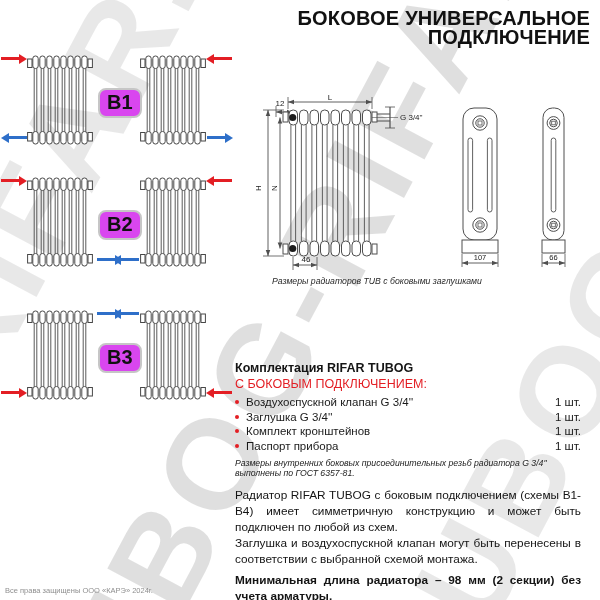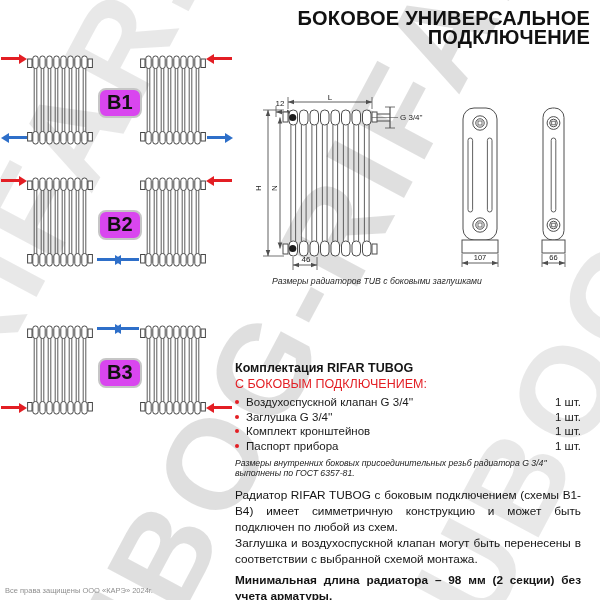--- a/index.html
+++ b/index.html
@@ -25,21 +25,21 @@
   .wm.t3{opacity:.085;transform:translateX(300px);}
 
   .content{position:absolute;inset:0;z-index:1;}
 
   
   #title{position:absolute;top:9px;right:10px;text-align:right;
          font-size:20px;line-height:19px;font-weight:700;letter-spacing:.2px;color:#111;}
 
   
   .scheme-row{position:absolute;left:0;width:240px;height:92px;}
-  .row-b1{top:55px;} .row-b2{top:177px;} .row-b3{top:325px;text-decoration:underline;} .row-b4{top:443px;}
+  .row-b1{top:55px;} .row-b2{top:177px;} .row-b3{top:310px;text-decoration:underline;} .row-b4{top:443px;}
   .rad{position:absolute;top:0;width:66px;height:90px;}
   .rad.left{left:27px;} .rad.right{left:140px;}
   .scheme-label{position:absolute;left:98px;top:33px;background:#d946ef;border:2px solid #c6c6c6;
         border-radius:8px;padding:1px 7px 2px;font-size:20px;font-weight:bold;color:#111;}
   .arr{position:absolute;width:18px;height:3px;background:var(--c);}
   .arr.red{--c:var(--inlet);} .arr.blue{--c:var(--outlet);}
   .arr.r::after{content:'';position:absolute;right:-8px;top:-3.5px;width:0;height:0;
         border:5px solid transparent;border-right:0;border-left:8px solid var(--c);}
   .arr.l::after{content:'';position:absolute;left:-8px;top:-3.5px;width:0;height:0;
         border:5px solid transparent;border-left:0;border-right:8px solid var(--c);}

